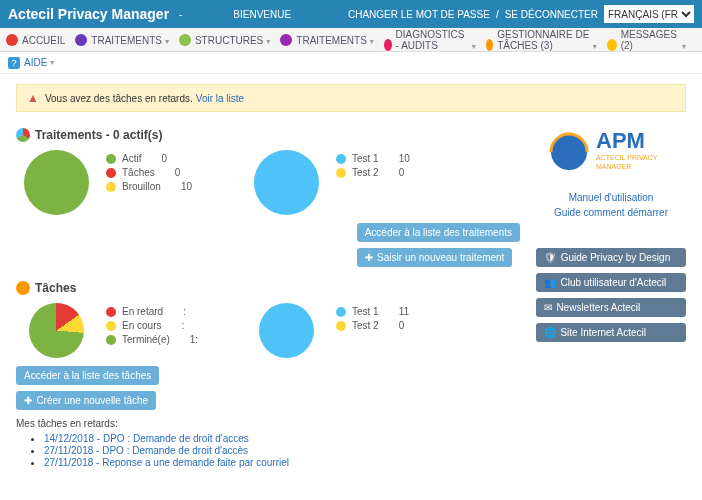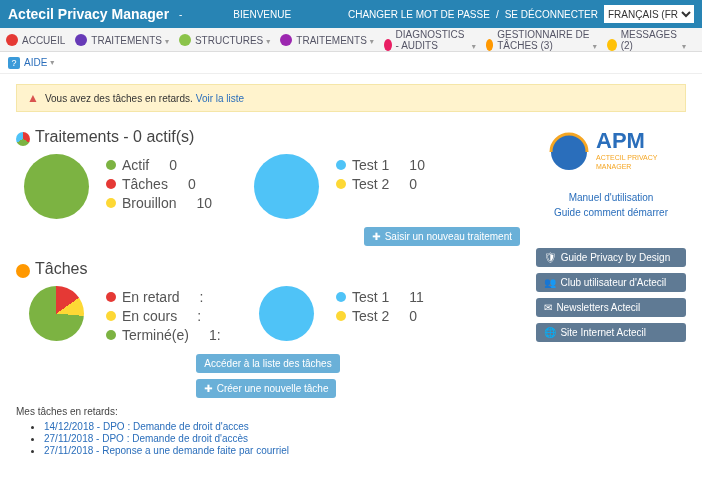--- a/index.html
+++ b/index.html
@@ -16,26 +16,26 @@
 .menubar .caret{margin-left:3px;color:#999;font-size:8px}
 .aidebar{height:22px;display:flex;align-items:center;padding:0 8px;font-size:10px;border-bottom:1px solid #eee}
 .aidebar .qm{width:12px;height:12px;background:#3a9ad9;color:#fff;border-radius:2px;display:flex;align-items:center;justify-content:center;font-size:9px;margin-right:4px}
 .content{padding:10px 16px}
 .alert{background:#fff3cd;border:1px solid #f5e6a8;padding:6px 10px;display:flex;align-items:center;font-size:10px;margin-bottom:10px}
 .alert .warn{color:#d9534f;margin-right:6px;font-size:12px}
 .alert a{color:#2a6ebb;text-decoration:none;margin-left:3px}
 .main{display:flex;gap:16px}
 .leftcol{flex:1}
 .rightcol{width:150px;text-align:center}
-.section-title{display:flex;align-items:flex-end;font-weight:normal;color:#444;font-size:16px;margin:6px 0 8px}
+.section-title{display:flex;align-items:center;font-weight:bold;color:#444;font-size:12px;margin:6px 0 8px}
 .section-title .ic{width:14px;height:14px;border-radius:50%;margin-right:5px}
 .row{display:flex;align-items:flex-start;gap:10px;margin-bottom:8px}
 .pie{width:65px;height:65px;border-radius:50%}
 .pie-sm{width:55px;height:55px;border-radius:50%}
-.legend{font-size:14px;color:#555}
+.legend{font-size:10px;color:#555}
 .legend .li{display:flex;align-items:center;margin:3px 0}
 .dot{width:10px;height:10px;border-radius:50%;margin-right:6px;flex-shrink:0}
 .legend .val{margin-left:20px;min-width:20px;display:inline-block}
 .btns{display:flex;flex-direction:column;gap:6px;align-items:flex-start}
 .btn{background:#6ab0d8;color:#fff;border:none;border-radius:3px;padding:4px 8px;font-size:10px;cursor:pointer;display:flex;align-items:center}
 .btn.dark{background:#5f7a94}
 .btn .bic{margin-right:4px;font-size:10px}
 .logo{margin-bottom:8px}
 .logo svg{width:140px;height:60px}
 .rlinks a{display:block;color:#2a6ebb;font-size:10px;text-decoration:none;margin:4px 0}
@@ -153,20 +153,23 @@
               <span class="dot yellow"></span>
               <span>Test 2</span>
               <span class="val">0</span>
             </div>
         </div>
       </div>
 
       <div class="row" style="justify-content:flex-end">
         <div class="btns">
           <button class="btn">
+              <span>Accéder à la liste des traitements</span>
+            </button>
+          <button class="btn">
               <span class="bic">✚</span>
               <span>Saisir un nouveau traitement</span>
             </button>
         </div>
       </div>
 
       <div class="section-title" style="margin-top:14px">
         <span class="ic ic-task"></span>
         <span>Tâches</span>
       </div>
@@ -202,21 +205,21 @@
               <span class="val">11</span>
             </div>
           <div class="li">
               <span class="dot yellow"></span>
               <span>Test 2</span>
               <span class="val">0</span>
             </div>
         </div>
       </div>
 
-      <div class="row" style="justify-content:center">
+      <div class="row" style="justify-content:flex-start">
         <div class="btns">
           <button class="btn">
               <span>Accéder à la liste des tâches</span>
             </button>
           <button class="btn">
               <span class="bic">✚</span>
               <span>Créer une nouvelle tâche</span>
             </button>
         </div>
       </div>

